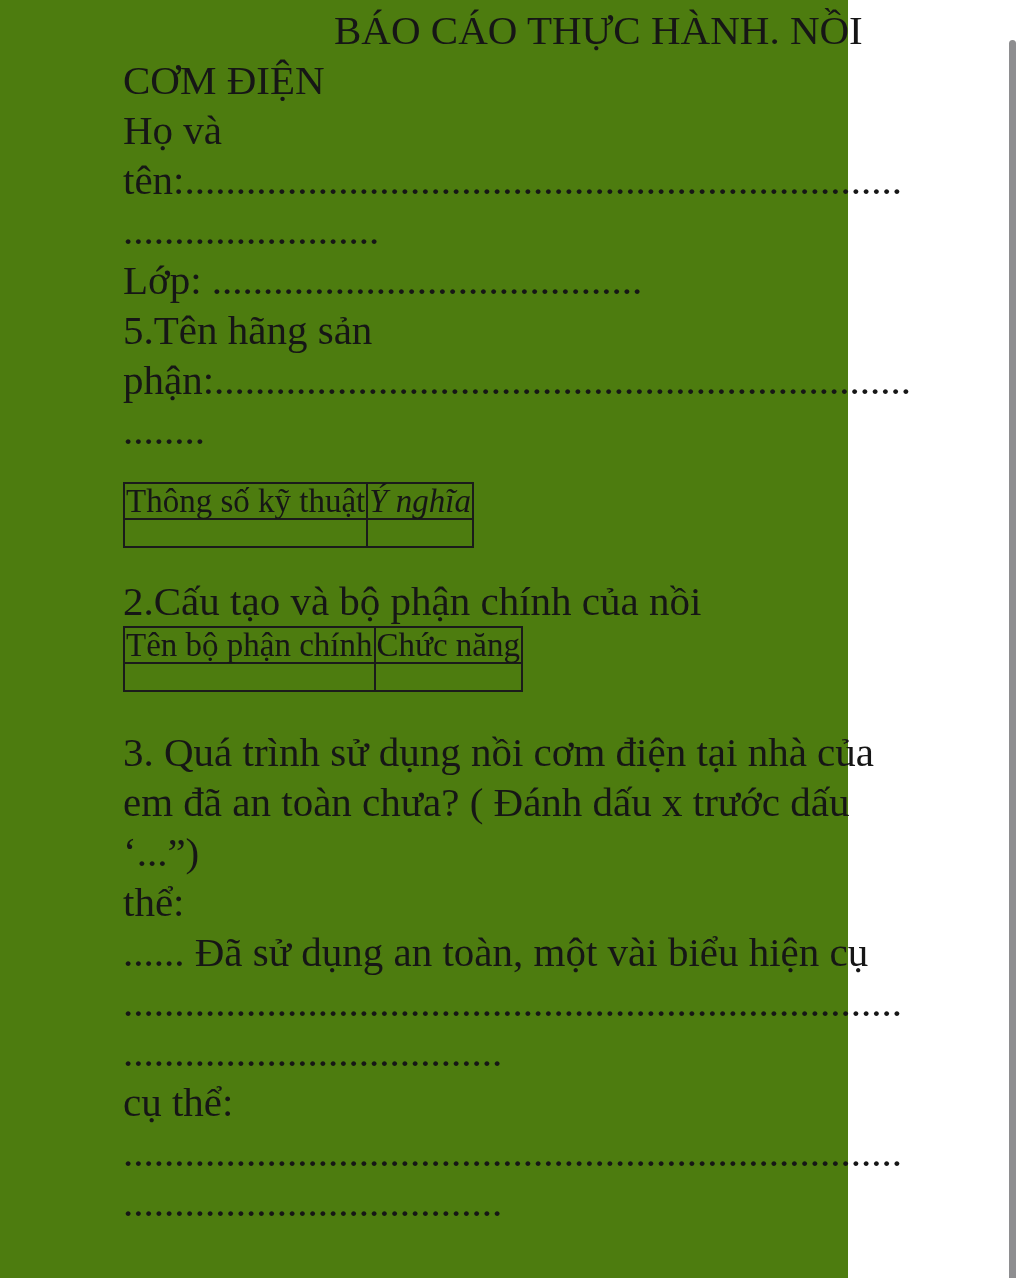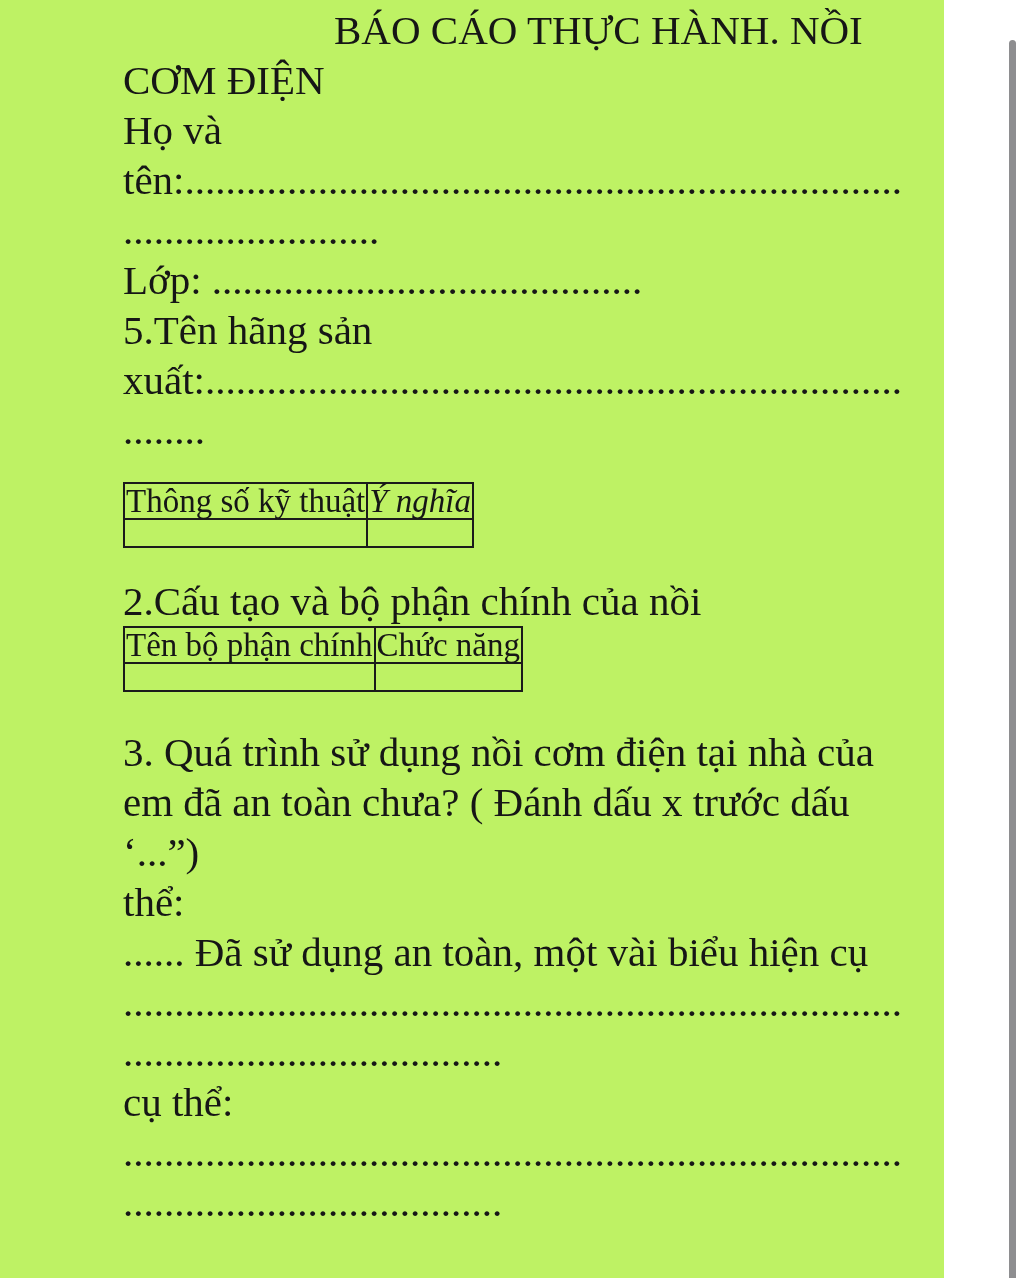--- a/index.html
+++ b/index.html
@@ -5,23 +5,23 @@
   html, body { margin: 0; padding: 0; }
   body {
     width: 1024px;
     height: 1278px;
     background: #ffffff;
     overflow: hidden;
     font-family: "Liberation Serif", "DejaVu Serif", serif;
   }
   .page {
     position: relative;
-    width: 944px;
+    width: 848px;
     height: 1278px;
-    background: #bef264;
+    background: #4d7c0f;
   }
   .doc {
     position: absolute;
     left: 123px;
     top: 5px;
     width: 895px;
     color: #161616;
     font-size: 41px;
     line-height: 50px;
   }
@@ -75,21 +75,21 @@
 
     <div class="line title-indent">BÁO CÁO THỰC HÀNH. NỒI</div>
     <div class="line">CƠM ĐIỆN</div>
 
     <div class="line">Họ và</div>
     <div class="line">tên:......................................................................</div>
     <div class="line">.........................</div>
     <div class="line">Lớp: ..........................................</div>
 
     <div class="line">5.Tên hãng sản</div>
-    <div class="line">xuất:....................................................................</div>
+    <div class="line">phận:....................................................................</div>
     <div class="line">........</div>
 
     <table class="tbl tbl1">
       <tbody>
           <tr>
         <th class="c1">Thông số kỹ thuật</th>
         <th class="c2">Ý nghĩa</th>
       </tr>
       <tr>
         <td class="c1"></td>

